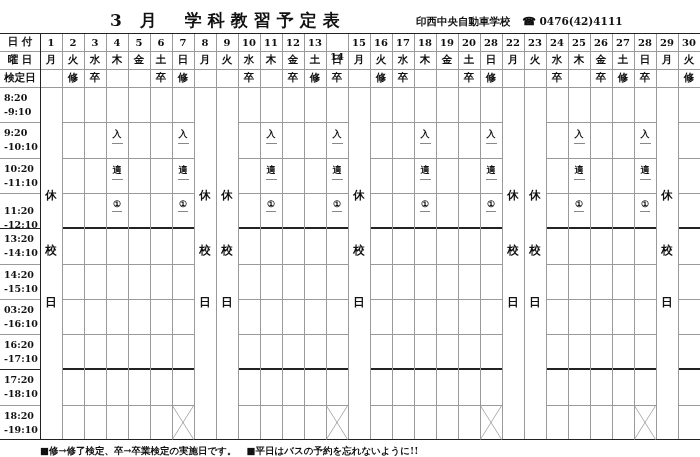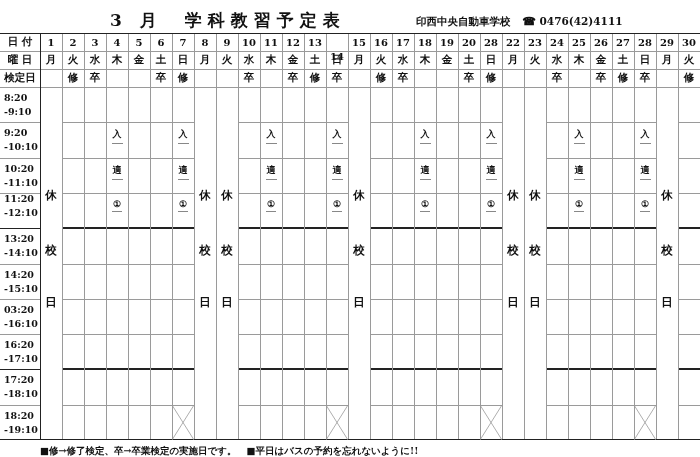--- a/index.html
+++ b/index.html
@@ -134,21 +134,21 @@
       <div>-9:10</div>
     </div>
     <div class="time" style="top: 93.3px;">
       <div>9:20</div>
       <div>-10:10</div>
     </div>
     <div class="time" style="top: 128.6px;">
       <div>10:20</div>
       <div>-11:10</div>
     </div>
-    <div class="time" style="top: 159px;">
+    <div class="time" style="top: 171px;">
       <div>11:20</div>
       <div>-12:10</div>
     </div>
     <div class="time" style="top: 199.2px;">
       <div>13:20</div>
       <div>-14:10</div>
     </div>
     <div class="time" style="top: 234.5px;">
       <div>14:20</div>
       <div>-15:10</div>

